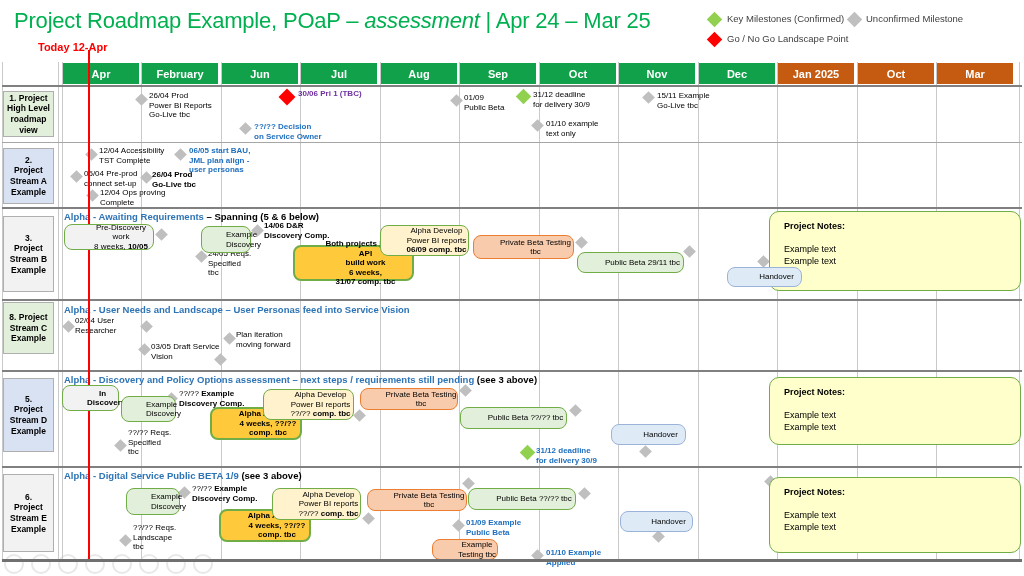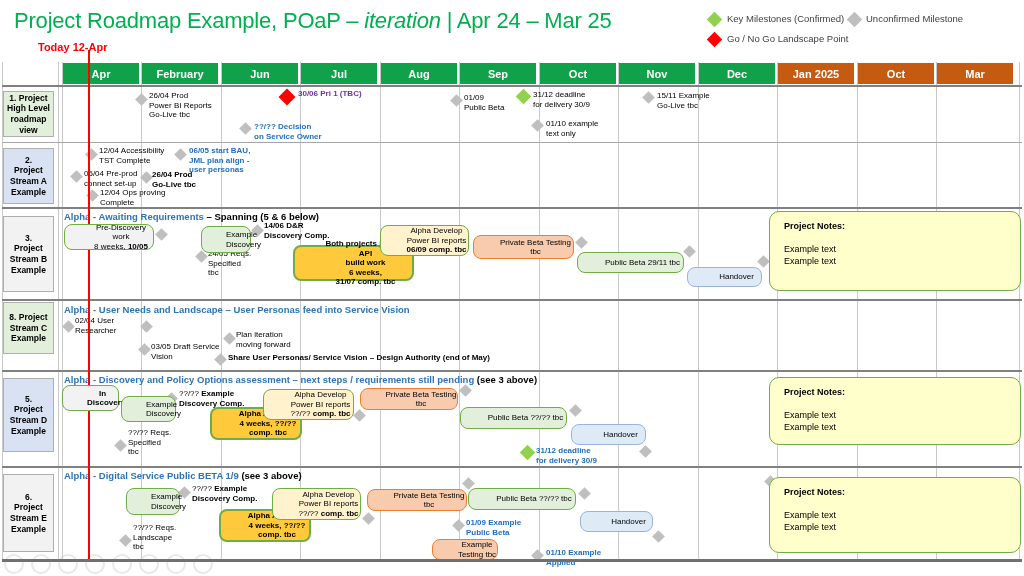--- a/index.html
+++ b/index.html
@@ -26,21 +26,21 @@
   
   .bx{position:absolute;border-radius:8px;border:1.6px solid #70AD47;z-index:5;display:flex;align-items:center;justify-content:center;box-sizing:border-box;padding-left:24px;}
   .bxt{width:100%;text-align:center;font-size:8px;line-height:1.18;white-space:pre-line;}
   .bxt .b2{font-weight:bold;}
   .bx.gray{background:#F2F2F2;}
   .bx.green{background:#E2EFDA;}
   .bx.gold{background:#FFC93C;border-width:2px;margin-left:40px;}
   .bx.gold .bxt{font-weight:bold;}
   .bx.lty{background:#FFF2CC;}
   .bx.org{background:#F8CBAD;border-color:#ED7D31;}
-  .bx.blu{background:#DEEBF7;border-color:#9CB3D9;}
+  .bx.blu{background:#DEEBF7;border-color:#9CB3D9;margin-left:40px;}
   .bx.bold .bxt{font-weight:bold;}
   
   .notes{position:absolute;background:#FFFFCC;border:1.5px solid #70AD47;border-radius:10px;z-index:4;padding:9px 14px;box-sizing:border-box;font-size:9px;}
   .notes .nt{font-weight:bold;margin-bottom:12px;}
   .notes .nb{white-space:pre-line;line-height:1.35;}
   
   .rowhead{position:absolute;font-size:9.5px;font-weight:bold;color:#2E74B5;white-space:nowrap;z-index:3;}
   .rowhead .rest{color:#000;}
   
   .lbl{position:absolute;left:3px;width:51px;display:flex;align-items:center;justify-content:center;text-align:center;
@@ -55,21 +55,21 @@
   .hline{position:absolute;left:2px;right:2px;background:#808080;z-index:2;}
   .redline{position:absolute;left:88px;top:50px;width:2px;height:510px;background:#FF0000;z-index:4;}
   
   .wm{position:absolute;top:554px;width:20px;height:20px;border-radius:50%;border:2px solid #E8E8E8;background:#fff;z-index:0;box-sizing:border-box;}
 </style>
 </head>
 <body>
 
 <div class="canvas">
 
-  <div class="title"><span>Project Roadmap Example, POaP – </span><span class="it">iteration</span><span> | Apr 24 – Mar 25</span></div>
+  <div class="title"><span>Project Roadmap Example, POaP – </span><span class="it">assessment</span><span> | Apr 24 – Mar 25</span></div>
   <div class="today">Today 12-Apr</div>
 
   <span class="dia green lg" style="left:709px;top:14px"></span>
   <div class="legtxt" style="left:727px;top:13px">Key Milestones (Confirmed)</div>
   <span class="dia lg" style="left:849px;top:14px"></span>
   <div class="legtxt" style="left:866px;top:13px">Unconfirmed Milestone</div>
   <span class="dia red lg" style="left:709px;top:34px"></span>
   <div class="legtxt" style="left:727px;top:33px">Go / No Go Landscape Point</div>
 
   <div class="vline" style="left:2px"></div>
@@ -224,21 +224,20 @@
   <div class="ms" style="left:75px;top:316px">02/04 User
 Researcher</div>
   <span class="dia" style="left:142px;top:322px"></span>
   <span class="dia" style="left:225px;top:334px"></span>
   <div class="ms" style="left:236px;top:330px">Plan iteration
 moving forward</div>
   <span class="dia" style="left:140px;top:345px"></span>
   <div class="ms" style="left:151px;top:342px">03/05 Draft Service
 Vision</div>
   <span class="dia" style="left:216px;top:355px"></span>
-  <div class="ms b" style="left:228px;top:353px">Share User Personas/ Service Vision – Design Authority (end of May)</div>
 
   <div class="rowhead" style="left:64px;top:374px"><span>Alpha - Discovery and Policy Options assessment – next steps / requirements still pending </span><span class="rest">(see 3 above)</span></div>
   <div class="bx gray bold" style="left:62px;top:385px;width:57px;height:26px">
       <div class="bxt">In
 Discovery</div>
     </div>
   <div class="bx green" style="left:121px;top:396px;width:55px;height:26px">
       <div class="bxt">Example
 Discovery</div>
     </div>

